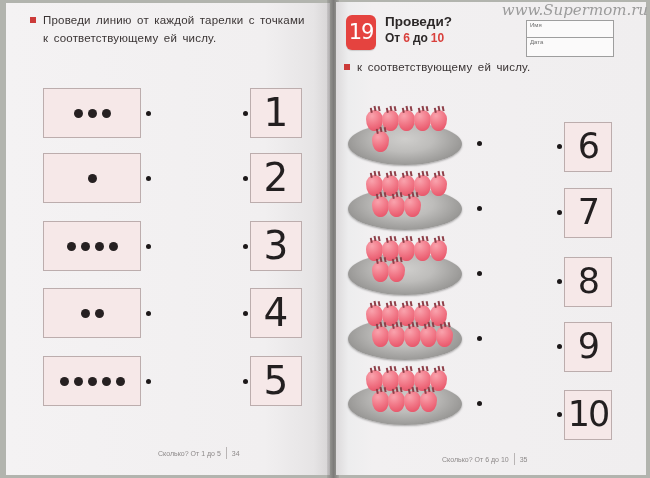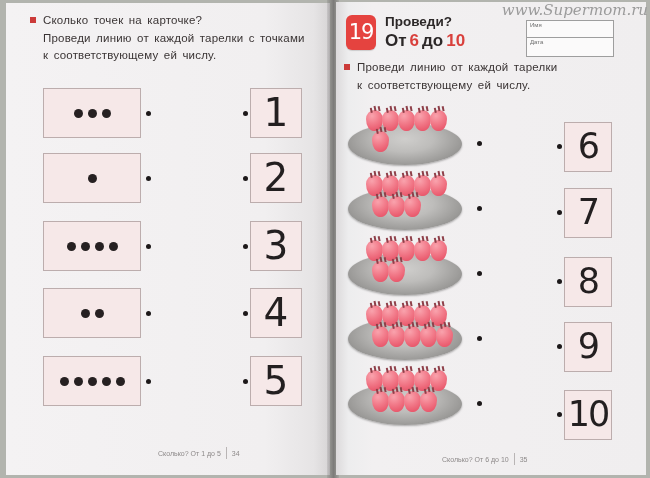--- a/index.html
+++ b/index.html
@@ -40,21 +40,21 @@
   .berry{position:absolute;width:17px;height:21px;
     background:radial-gradient(circle at 35% 28%,#f9a3ad 0%,#f27c8b 40%,#ea5d70 75%,#e04f63 100%);
     border-radius:50% 50% 46% 46%/44% 44% 58% 58%;}
   .berry::before{content:"";position:absolute;top:-4px;left:8px;width:2px;height:5px;background:#8e3f49;
     transform:rotate(-12deg);box-shadow:-4px 1px 0 0 #8e3f49,4px 1px 0 0 #8e3f49;}
 
   .lesson-badge{position:absolute;left:10px;top:13px;width:30px;height:35px;background:#e5433f;
     border-radius:6px;color:#fff;font-family:"DejaVu Sans",sans-serif;font-size:21px;
     line-height:35px;text-align:center;letter-spacing:-1px;box-shadow:0 1px 1px rgba(0,0,0,0.15);}
   .rp-title{position:absolute;left:49px;top:12px;font-size:13.5px;font-weight:bold;color:#2c2828;}
-  .rp-subtitle{position:absolute;left:49px;top:29px;font-size:17px;font-weight:bold;color:#2c2828;}
+  .rp-subtitle{position:absolute;left:49px;top:29px;font-size:12px;font-weight:bold;color:#2c2828;}
   .rp-subtitle span{margin-right:3px;}
   .red{color:#d9403c;}
 
   .watermark{position:absolute;right:-2px;top:-1px;font-family:"DejaVu Serif",serif;
     font-style:italic;font-size:15px;color:#9b9b9b;}
   .ndbox{position:absolute;left:190px;top:18px;width:86px;border:1px solid #9e9e9e;background:#fbfafa;}
   .ndrow{height:17px;border-bottom:1px solid #9e9e9e;padding:1px 3px;box-sizing:border-box;
     font-size:6px;color:#6e6e6e;}
   .ndrow:last-child{border-bottom:none;height:18px;}
 
@@ -65,21 +65,20 @@
 </style>
 </head>
 <body>
 
 <div class="photo">
 
   <div class="page page-left">
     <div class="instruction ins-left">
       <span class="bullet"></span>
       <div class="ins-lines">
-        <div>Сколько точек на карточке?</div>
         <div>Проведи линию от каждой тарелки с точками</div>
         <div>к соответствующему ей числу.</div>
       </div>
     </div>
     <div class="rows" id="left-rows">
         <div class="dot-card" style="top: 85px;">
           <div class="bdot"></div>
           <div class="bdot"></div>
           <div class="bdot"></div>
         </div>
@@ -141,21 +140,20 @@
 
     <div class="lesson-badge">19</div>
     <div class="rp-title">Проведи?</div>
     <div class="rp-subtitle">
       <span>От</span><span class="red">6</span><span>до</span><span class="red">10</span>
     </div>
 
     <div class="instruction ins-right">
       <span class="bullet"></span>
       <div class="ins-lines">
-        <div>Проведи линию от каждой тарелки</div>
         <div>к соответствующему ей числу.</div>
       </div>
     </div>
 
     <div class="rows" id="right-rows">
         <div class="plate-group" style="top: 105px;">
           <div class="plate-ellipse"></div>
           <div class="berry" style="left: 18px; top: 3px;"></div>
           <div class="berry" style="left: 34px; top: 3px;"></div>
           <div class="berry" style="left: 50px; top: 3px;"></div>

